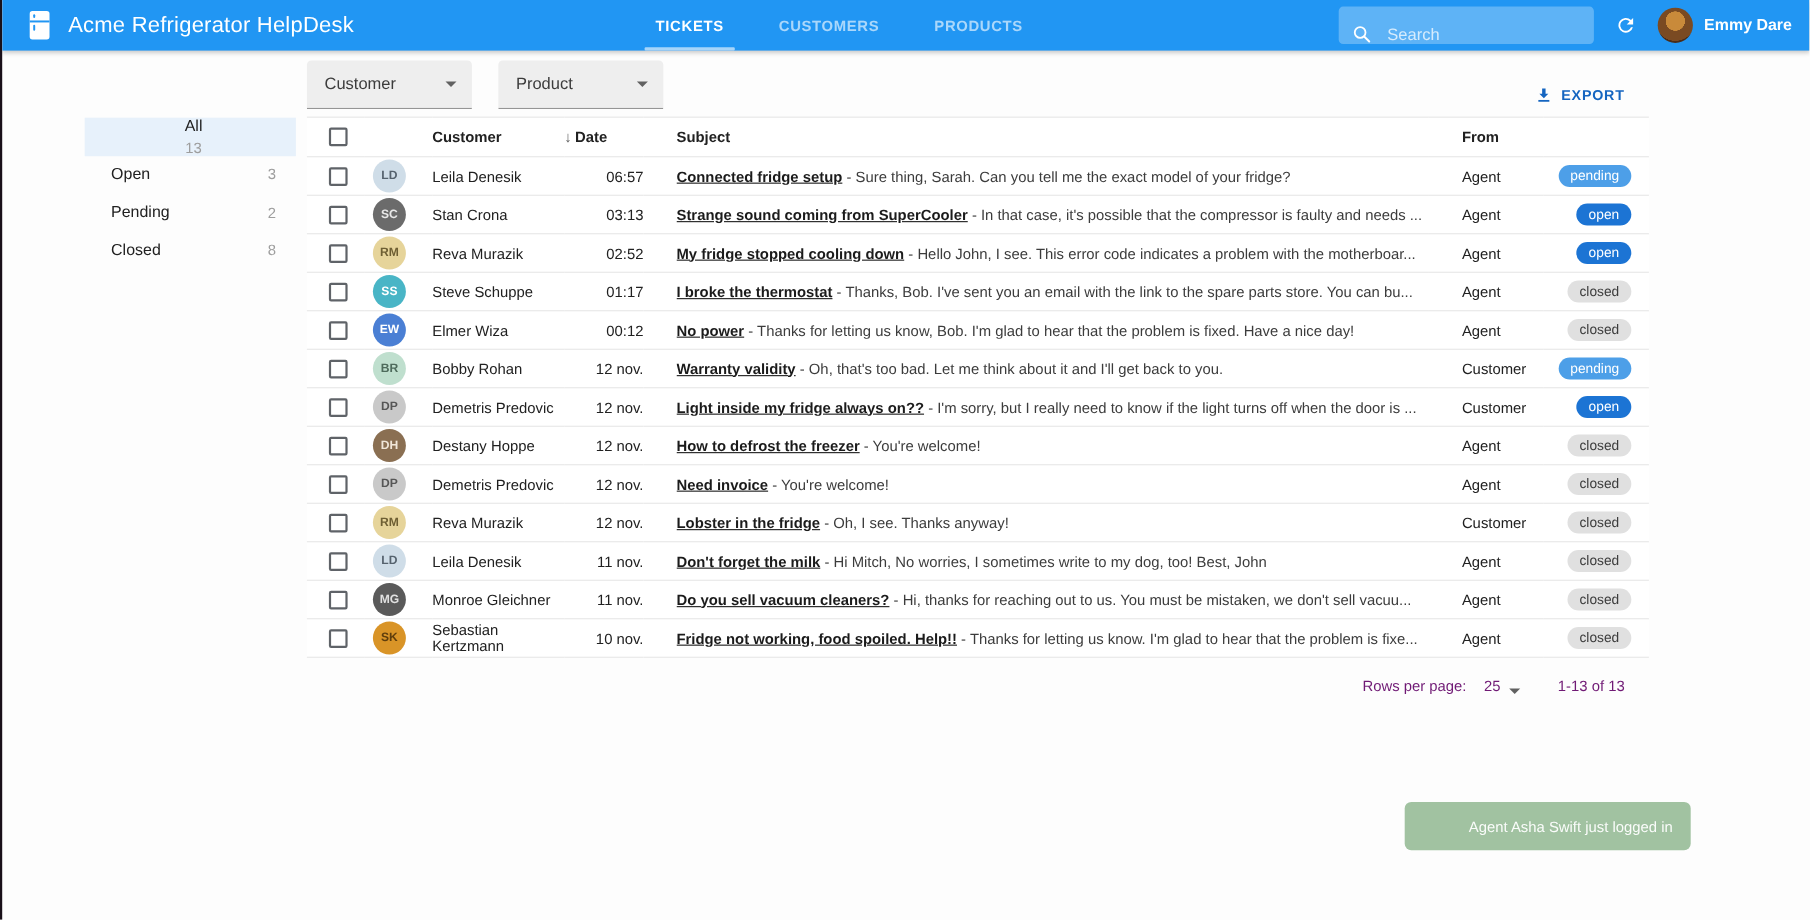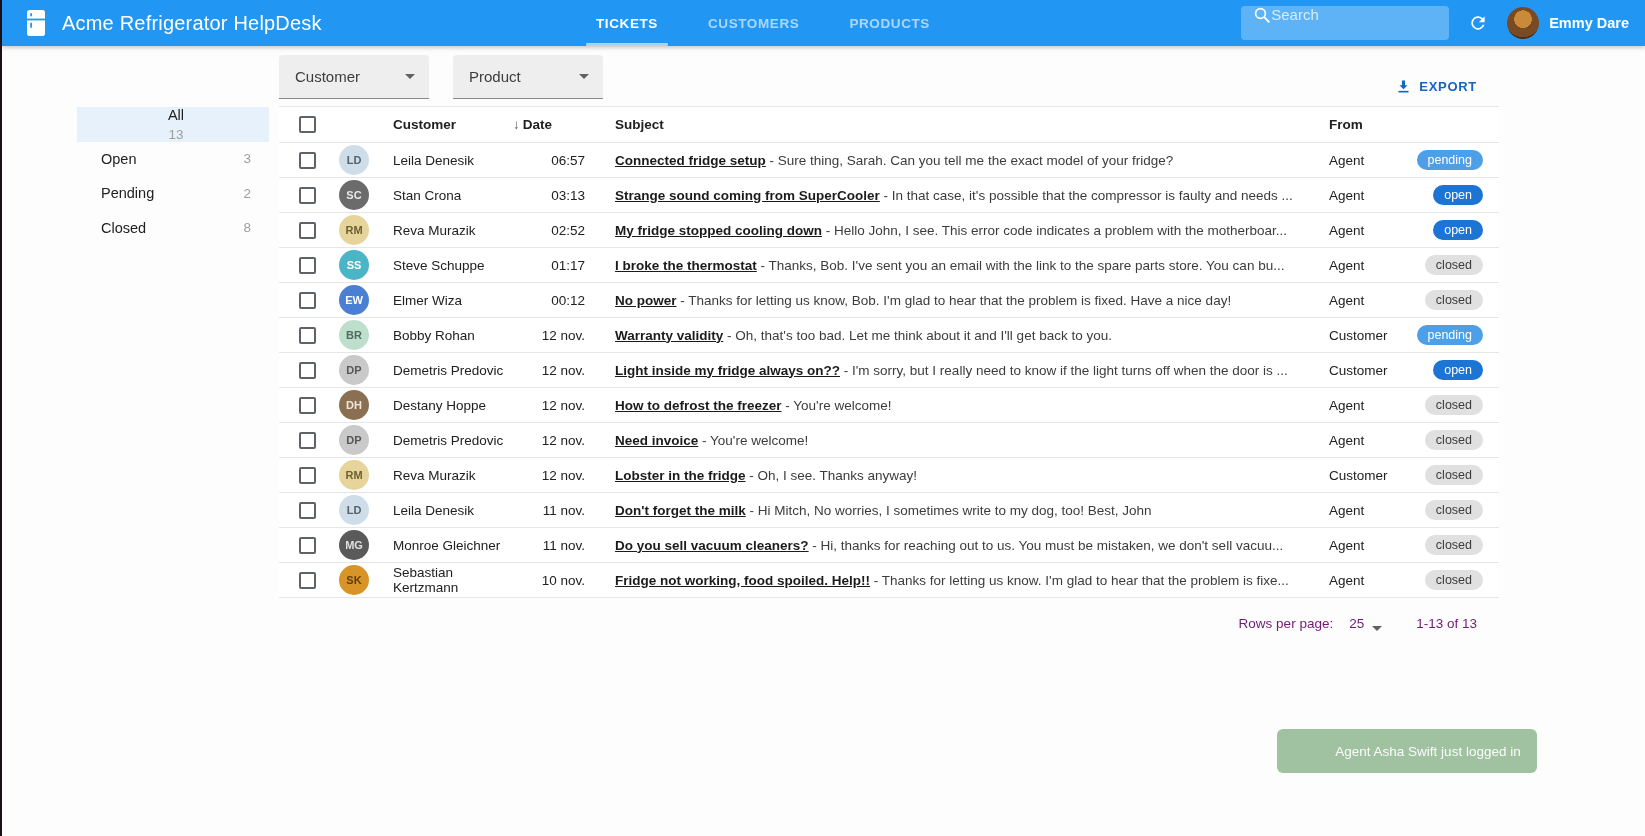--- a/index.html
+++ b/index.html
@@ -23,22 +23,22 @@
     color:rgba(255,255,255,0.62); font-size:13.5px; font-weight:700;
     letter-spacing:0.6px; cursor:pointer; position:relative;
   }
   .tab.active { color:#ffffff; }
   .tab.active::after {
     content:""; position:absolute; left:6px; right:6px; bottom:0; height:3px;
     background:rgba(255,255,255,0.6); border-radius:1px;
   }
   .appbar-right { margin-left:auto; display:flex; align-items:center; gap:14px; }
   .searchbox {
-    width:208px; height:34px; background:rgba(255,255,255,0.28); border-radius:4px;
-    display:flex; align-items:flex-start; padding:0 10px 0 12px; gap:0;
+    width:232px; height:34px; background:rgba(255,255,255,0.28); border-radius:4px;
+    display:flex; align-items:flex-end; padding:0 10px 0 12px; gap:14px;
   }
   .searchbox input {
     background:transparent; border:none; outline:none; color:#fff;
     font-size:15px; width:150px; font-family:"Liberation Sans", sans-serif;
   }
   .searchbox input::placeholder { color:rgba(255,255,255,0.75); }
   .refresh-btn { width:30px; height:30px; display:flex; align-items:center; justify-content:center; cursor:pointer; }
   .user { display:flex; align-items:center; gap:10px; }
   .user-avatar {
     width:32px; height:32px; border-radius:50%;

